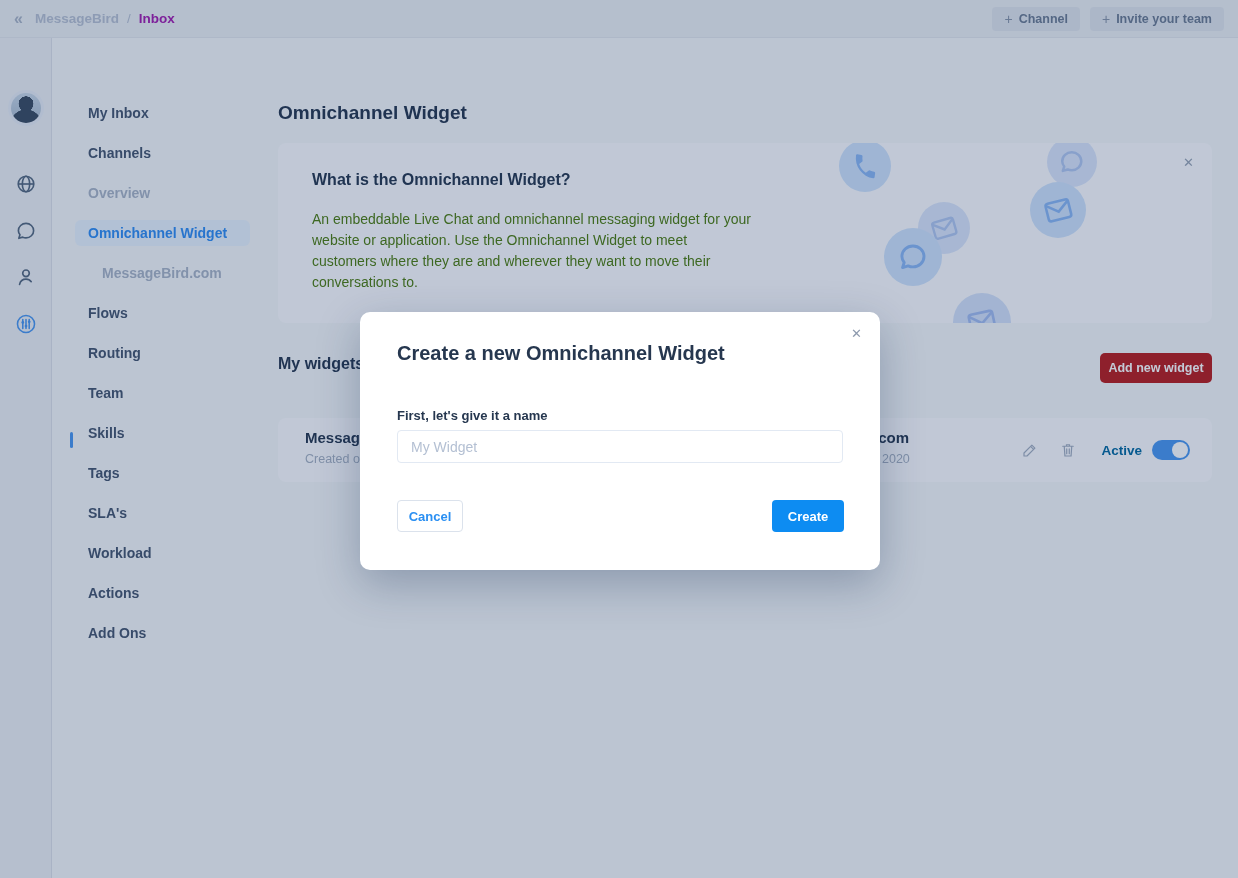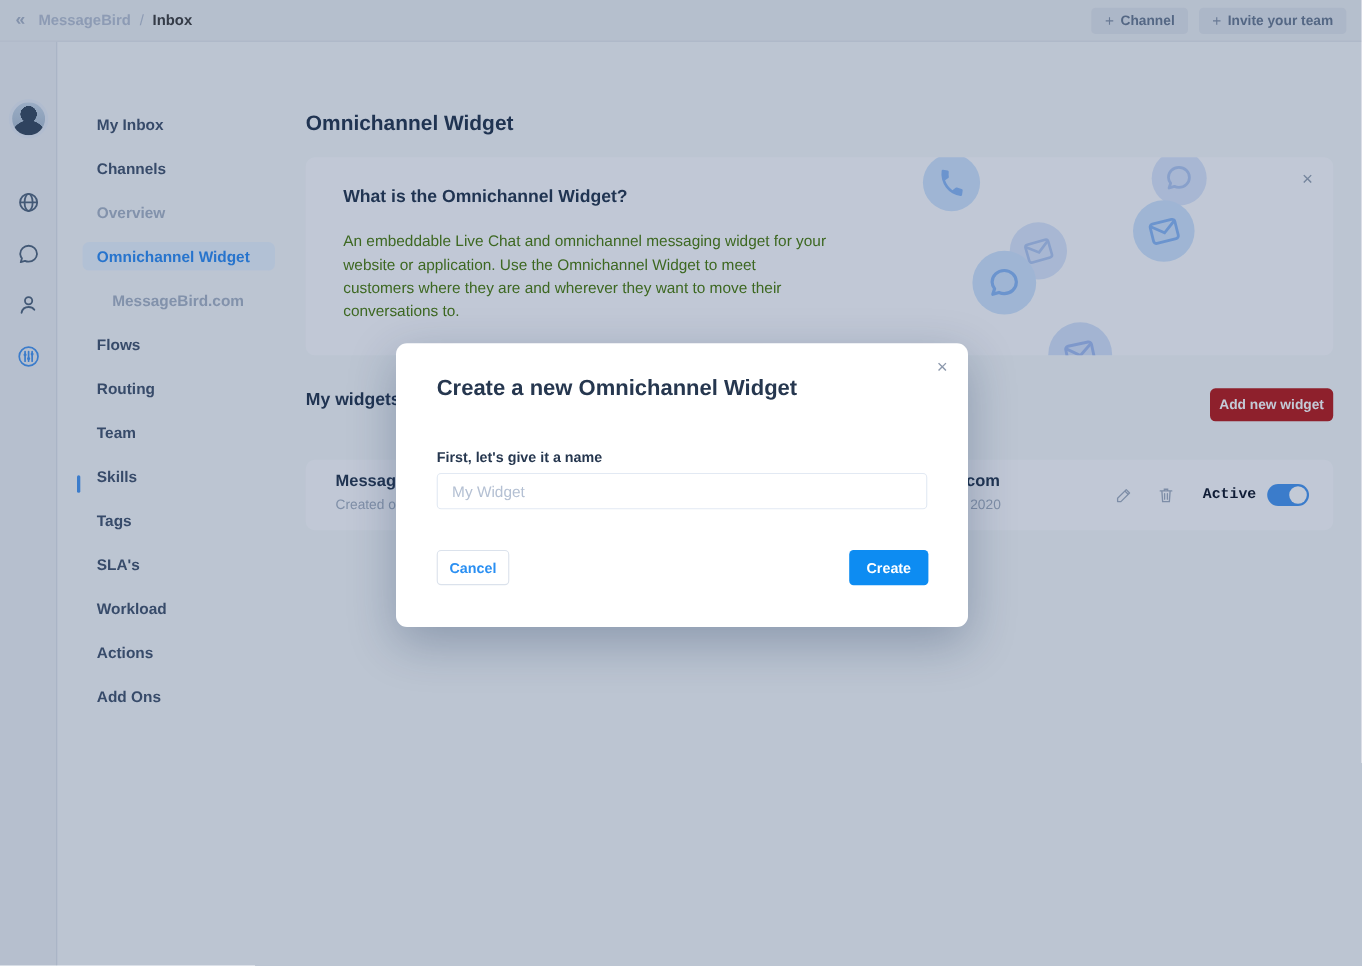--- a/index.html
+++ b/index.html
@@ -6,21 +6,21 @@
   html,body { background:#fff; }
   body { font-family:"Liberation Sans", sans-serif; }
   .screen { position:relative; width:1238px; height:878px; background:#f6f8fa; overflow:hidden; }
 
   
   .topbar { position:absolute; top:0; left:0; width:100%; height:38px; background:#edf0f3;
             border-bottom:1px solid #e3e7ed; display:flex; align-items:center; padding:0 14px; }
   .crumb-back { color:#a9b4c6; font-size:16px; font-weight:700; margin-right:12px; cursor:pointer; }
   .crumb-app  { color:#b7c1d2; font-size:13.5px; font-weight:700; }
   .crumb-sep  { color:#b7c1d2; font-size:13.5px; margin:0 8px; }
-  .crumb-page { color:#404040; font-size:13.5px; font-weight:700; }
+  .crumb-page { color:#a21caf; font-size:13.5px; font-weight:700; }
   .topbar-actions { margin-left:auto; display:flex; gap:10px; }
   .top-btn { background:#e1e6ed; border:none; border-radius:4px; height:24px; padding:0 12px;
              font-family:inherit; font-size:12.5px; font-weight:700; color:#6b7b92; display:flex;
              align-items:center; gap:6px; cursor:pointer; }
   .top-btn .plus { font-weight:400; font-size:14px; color:#8794a9; }
 
   
   .rail { position:absolute; top:38px; left:0; bottom:0; width:52px; background:#eef1f5;
           border-right:1px solid #dce1e9; }
   .avatar { position:absolute; left:11px; top:55px; width:30px; height:30px; border-radius:50%;
@@ -70,21 +70,21 @@
   .widget-row { position:absolute; left:278px; top:418px; width:934px; height:64px; background:#fcfdff;
                border-radius:8px; }
   .row-name { position:absolute; left:27px; top:11px; font-size:15px; font-weight:700; color:#26374f; white-space:nowrap; }
   .row-sub  { position:absolute; left:27px; top:34px; font-size:12.5px; color:#a6b1c2; white-space:nowrap; }
   .row-frag-domain { position:absolute; left:596px; top:11px; font-size:15px; font-weight:700; color:#26374f; }
   .row-frag-year   { position:absolute; left:604px; top:34px; font-size:12.5px; color:#a6b1c2; }
   .row-actions { position:absolute; right:22px; top:0; height:100%; display:flex; align-items:center; }
   .row-icon { width:18px; height:18px; color:#a2aec0; cursor:pointer; }
   .row-icon svg { width:18px; height:18px; }
   .row-icon + .row-icon { margin-left:20px; }
-  .status-label { margin-left:24px; margin-right:10px; font-size:13.5px; font-weight:700; color:#0f172a;font-family:Liberation Mono, monospace; }
+  .status-label { margin-left:24px; margin-right:10px; font-size:13.5px; font-weight:700; color:#0369a1; }
   .toggle { position:relative; width:38px; height:20px; border-radius:10px; background:#4a97f0; cursor:pointer; }
   .toggle .knob { position:absolute; right:2px; top:2px; width:16px; height:16px; border-radius:50%; background:#fff; }
 
   
   .backdrop { position:absolute; inset:0; background:rgba(16,44,92,0.25); z-index:50; }
   .modal { position:absolute; left:360px; top:312px; width:520px; height:258px; background:#fff;
            border-radius:10px; z-index:60; box-shadow:0 14px 44px rgba(16,40,80,0.28); }
   .modal-close { position:absolute; right:18px; top:14px; font-size:13px; color:#8d99ad; cursor:pointer; }
   .modal-title { position:absolute; left:37px; top:30px; font-size:20px; font-weight:700; color:#26374f; }
   .modal-label { position:absolute; left:37px; top:96px; font-size:13px; font-weight:700; color:#26374f; }

